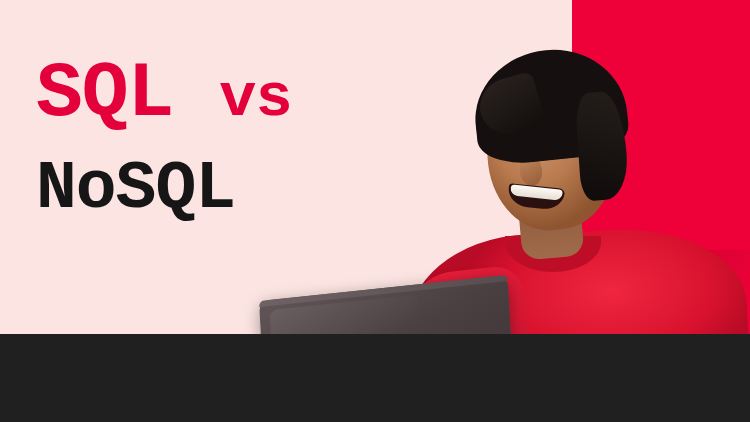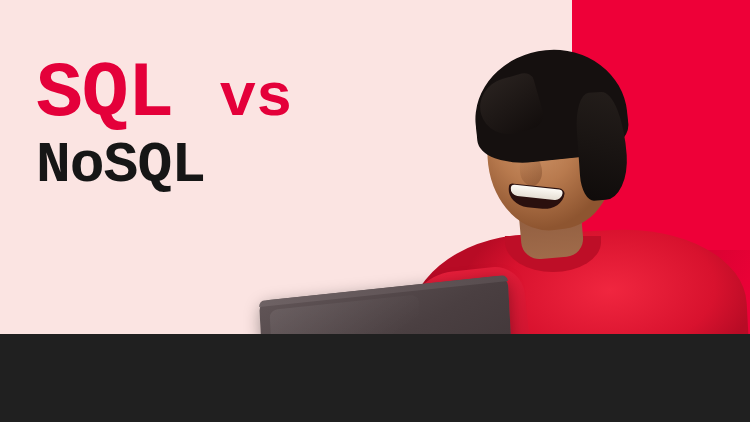--- a/index.html
+++ b/index.html
@@ -51,26 +51,26 @@
     font-weight: bold;
     color: #E4003A;
     white-space: nowrap;
     display: block;
   }
   .line1 .vs {
     font-size: 62px;
     letter-spacing: -1px;
   }
   .line2 {
-    font-size: 58px;
+    font-size: 68px;
     font-weight: bold;
     color: #161616;
     white-space: nowrap;
     display: block;
-    margin-top: 6px;
+    margin-top: 24px;
   }
 
   
   .photo-layer {
     position: absolute;
     left: 0; top: 0;
     width: 750px; height: 422px;
     z-index: 25;
   }
 

